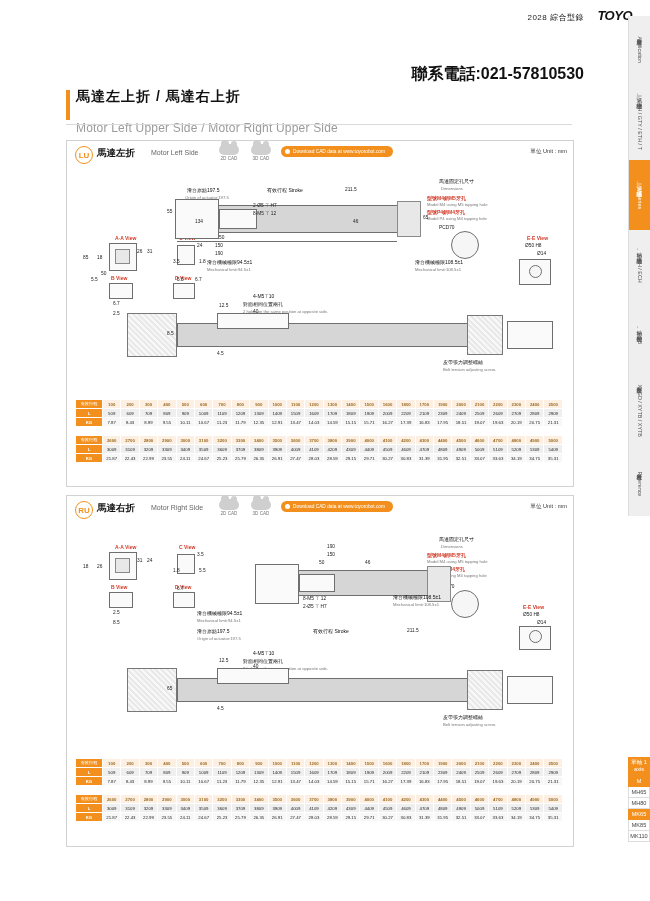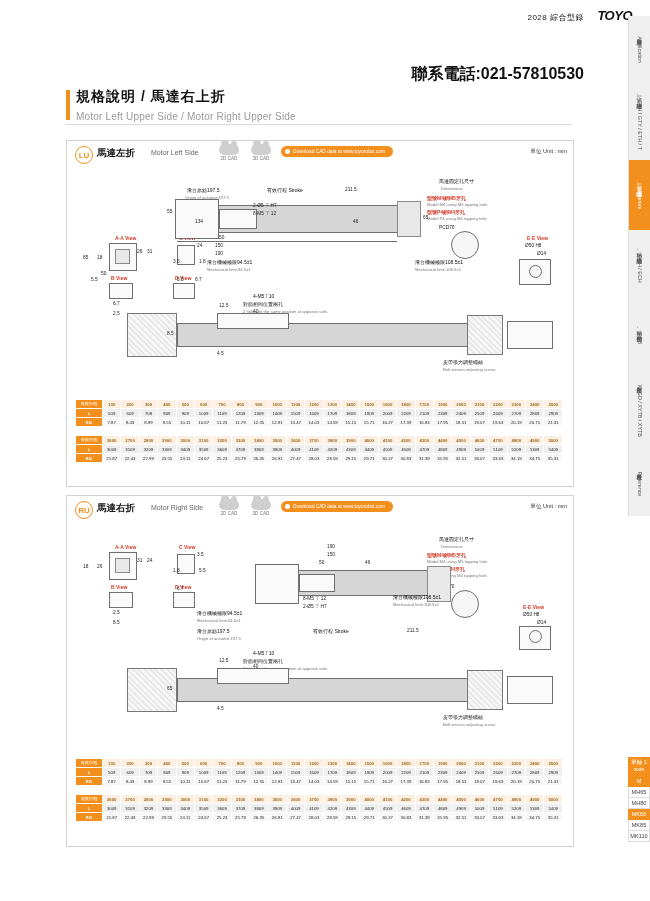--- a/index.html
+++ b/index.html
@@ -30,21 +30,21 @@
   .stab.active{background:#f3901d;color:#fff;}
   .axis-box{position:absolute;right:0;top:757px;width:22px;}
   .axis-head{background:#f3901d;color:#fff;font-size:5.6px;text-align:center;padding:2px 0;line-height:1.3;}
   .axis-item{border:1px solid #ddd;border-top:none;font-size:5.6px;text-align:center;padding:2px 0;color:#444;background:#fff;}
   .axis-item.active{background:#f3901d;color:#fff;border-color:#f3901d;}
 
   
   .title-wrap{position:absolute;left:66px;top:88px;padding-left:10px;}
   .title-wrap:before{content:"";position:absolute;left:0;top:2px;width:4px;height:30px;background:#f3901d;}
   .title-cn{font-size:14px;font-weight:bold;color:#111;letter-spacing:1px;}
-  .title-en{font-size:10px;color:#9a9a9a;margin-top:5px;letter-spacing:.2px;}
+  .title-en{font-size:12px;color:#9a9a9a;margin-top:15px;letter-spacing:.2px;}
   .title-rule{position:absolute;left:66px;top:124px;width:506px;height:1px;background:#d9d9d9;}
 
   
   .section{position:absolute;left:66px;width:506px;border:1px solid #d2d2d2;background:#fff;}
   #sec1{top:140px;height:345px;}
   #sec2{top:495px;height:350px;}
 
   .sec-head{position:relative;height:22px;border-bottom:0px solid #eee;}
   .lu-badge{position:absolute;left:8px;top:5px;width:16px;height:16px;border-radius:50%;
             border:1.4px solid #f3901d;color:#f3901d;font-size:8px;font-weight:bold;
@@ -136,21 +136,21 @@
 1 axis</div>
     <div class="axis-item active">M</div>
     <div class="axis-item">MH65</div>
     <div class="axis-item">MH80</div>
     <div class="axis-item active">MK65</div>
     <div class="axis-item">MK85</div>
     <div class="axis-item">MK110</div>
   </div>
 
   <div class="title-wrap">
-    <div class="title-cn">規格說明 / 馬達右上折</div>
+    <div class="title-cn">馬達左上折 / 馬達右上折</div>
     <div class="title-en">Motor Left Upper Side / Motor Right Upper Side</div>
   </div>
   <div class="title-rule"></div>
 
   <div class="section" id="sec1">
     <div class="sec-head">
       <div class="lu-badge">LU</div>
       <div class="sec-cn">馬達左折</div>
       <div class="sec-en">Motor Left Side</div>
       <div class="cad" style="left:150px">

